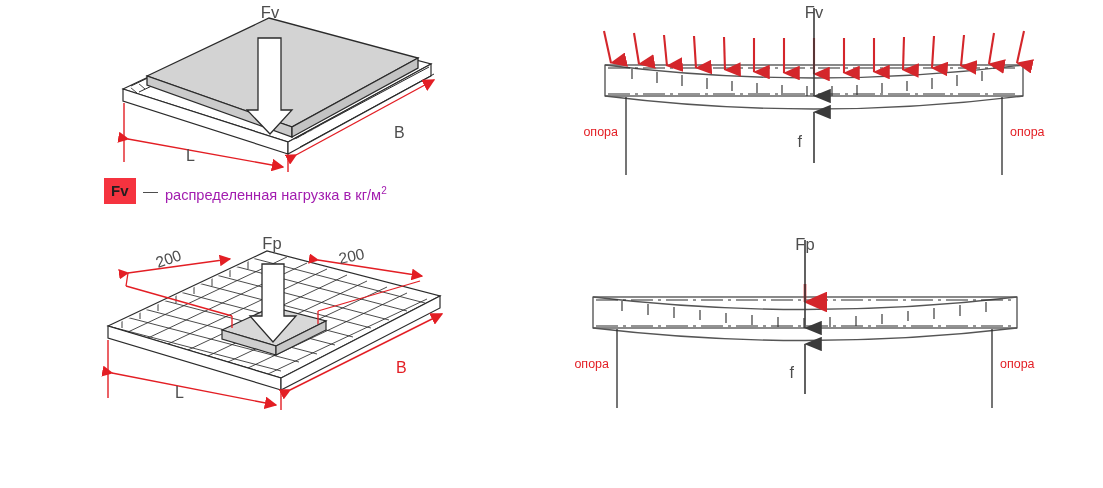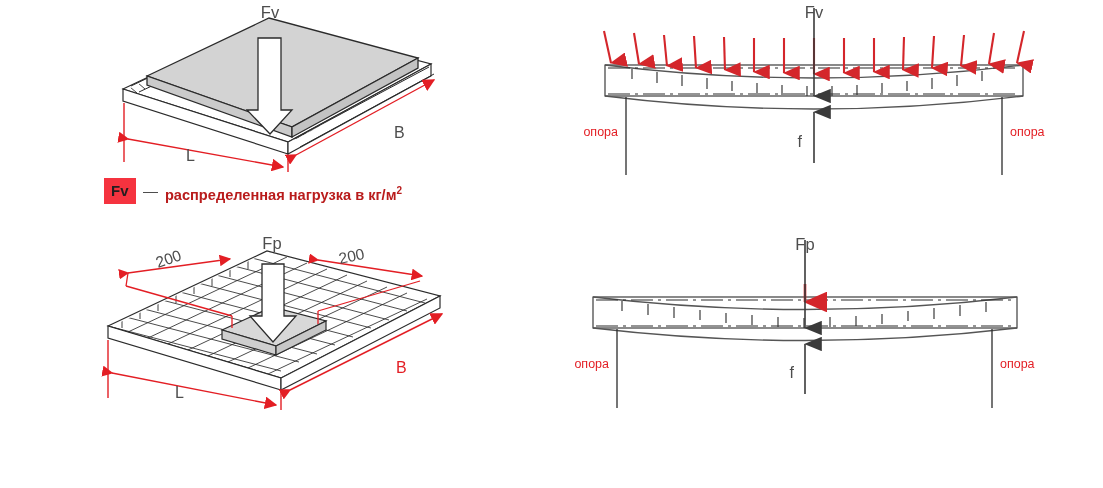--- a/index.html
+++ b/index.html
@@ -22,23 +22,22 @@
     display:inline-block;font-weight:bold;font-size:15px;line-height:1;
     color:#231f20;padding:5px 7px 6px 7px;letter-spacing:.2px;
     white-space:nowrap;flex:0 0 auto;
   }
   .badge-fv{background:#f5333f;}
   .dash{
     flex:0 0 auto;font-size:15px;line-height:26px;color:#4d4d4d;
     padding:0 7px;
   }
   .ctext{
-    font-size:14.6px;line-height:20px;color:#b91c1c;white-space:pre-line;
+    font-size:14.6px;line-height:20px;color:#a21caf;white-space:pre-line;
     padding-top:2px;
-    font-weight:bold;
   }
   .ctext.one-line{line-height:26px;padding-top:0;}
 
   #cap-tl{left:104px;top:178px;}
 
   .sup{font-size:10px;vertical-align:super;}
 </style>
 </head>
 <body>
 

